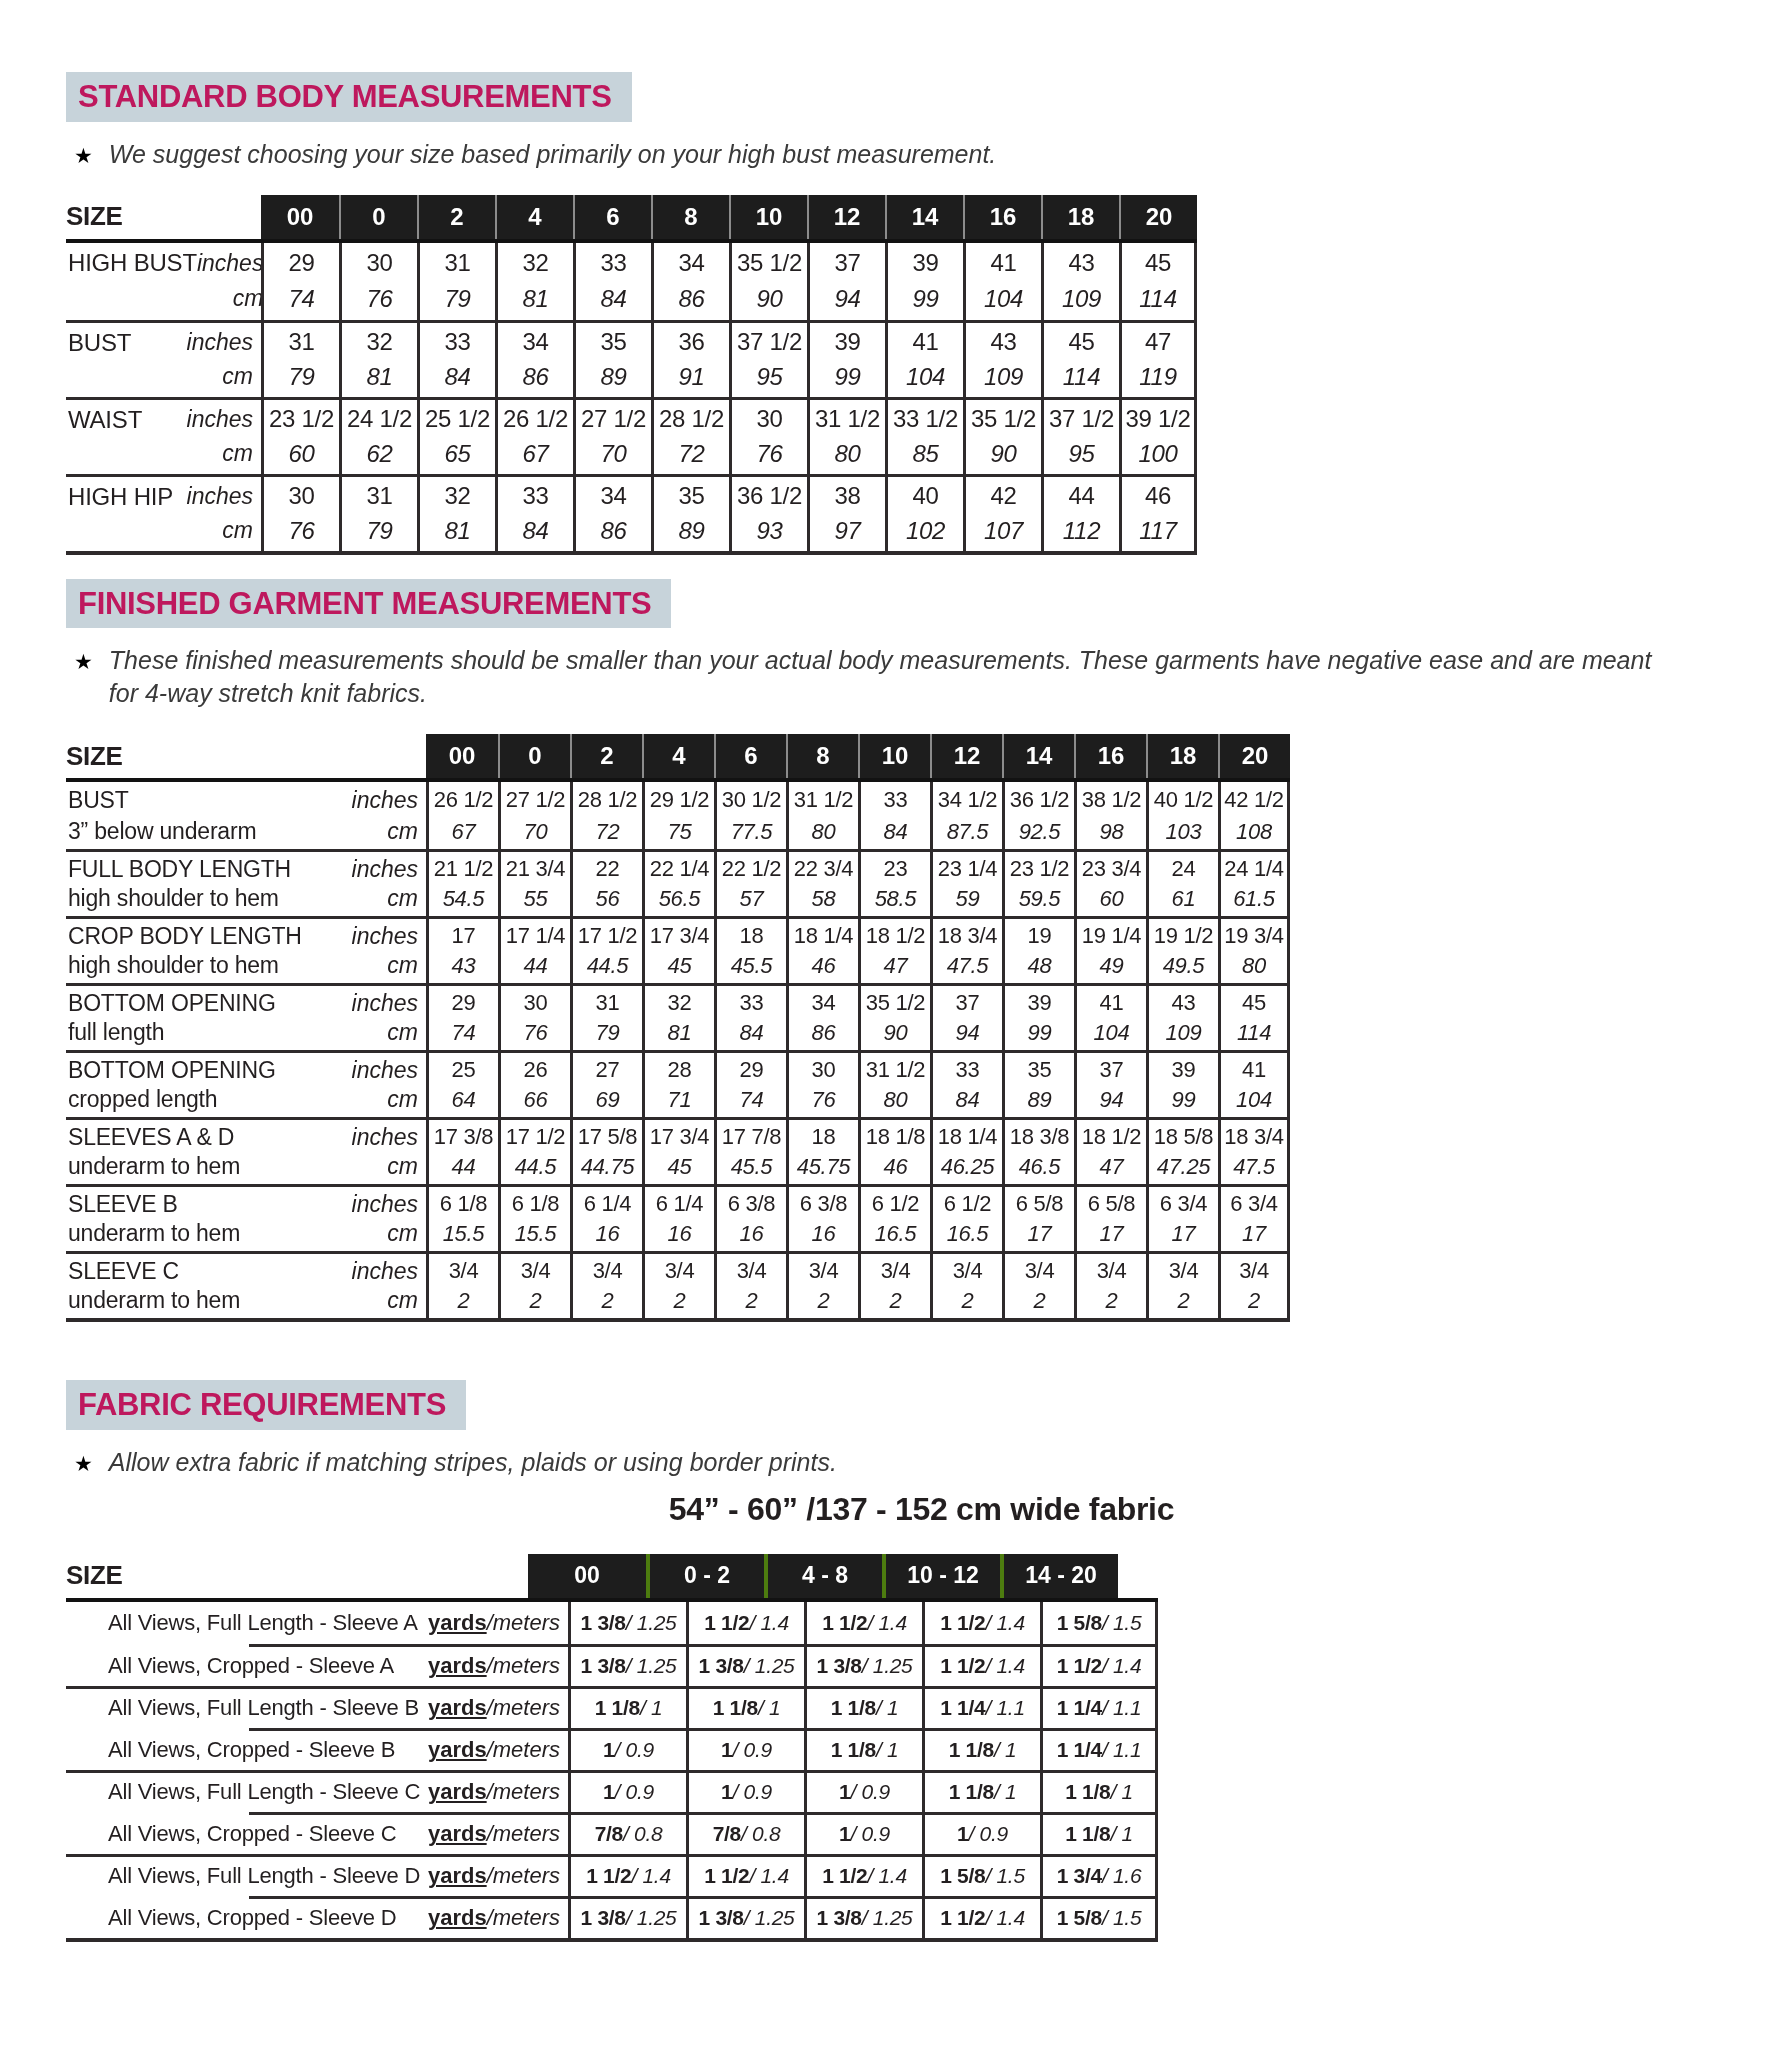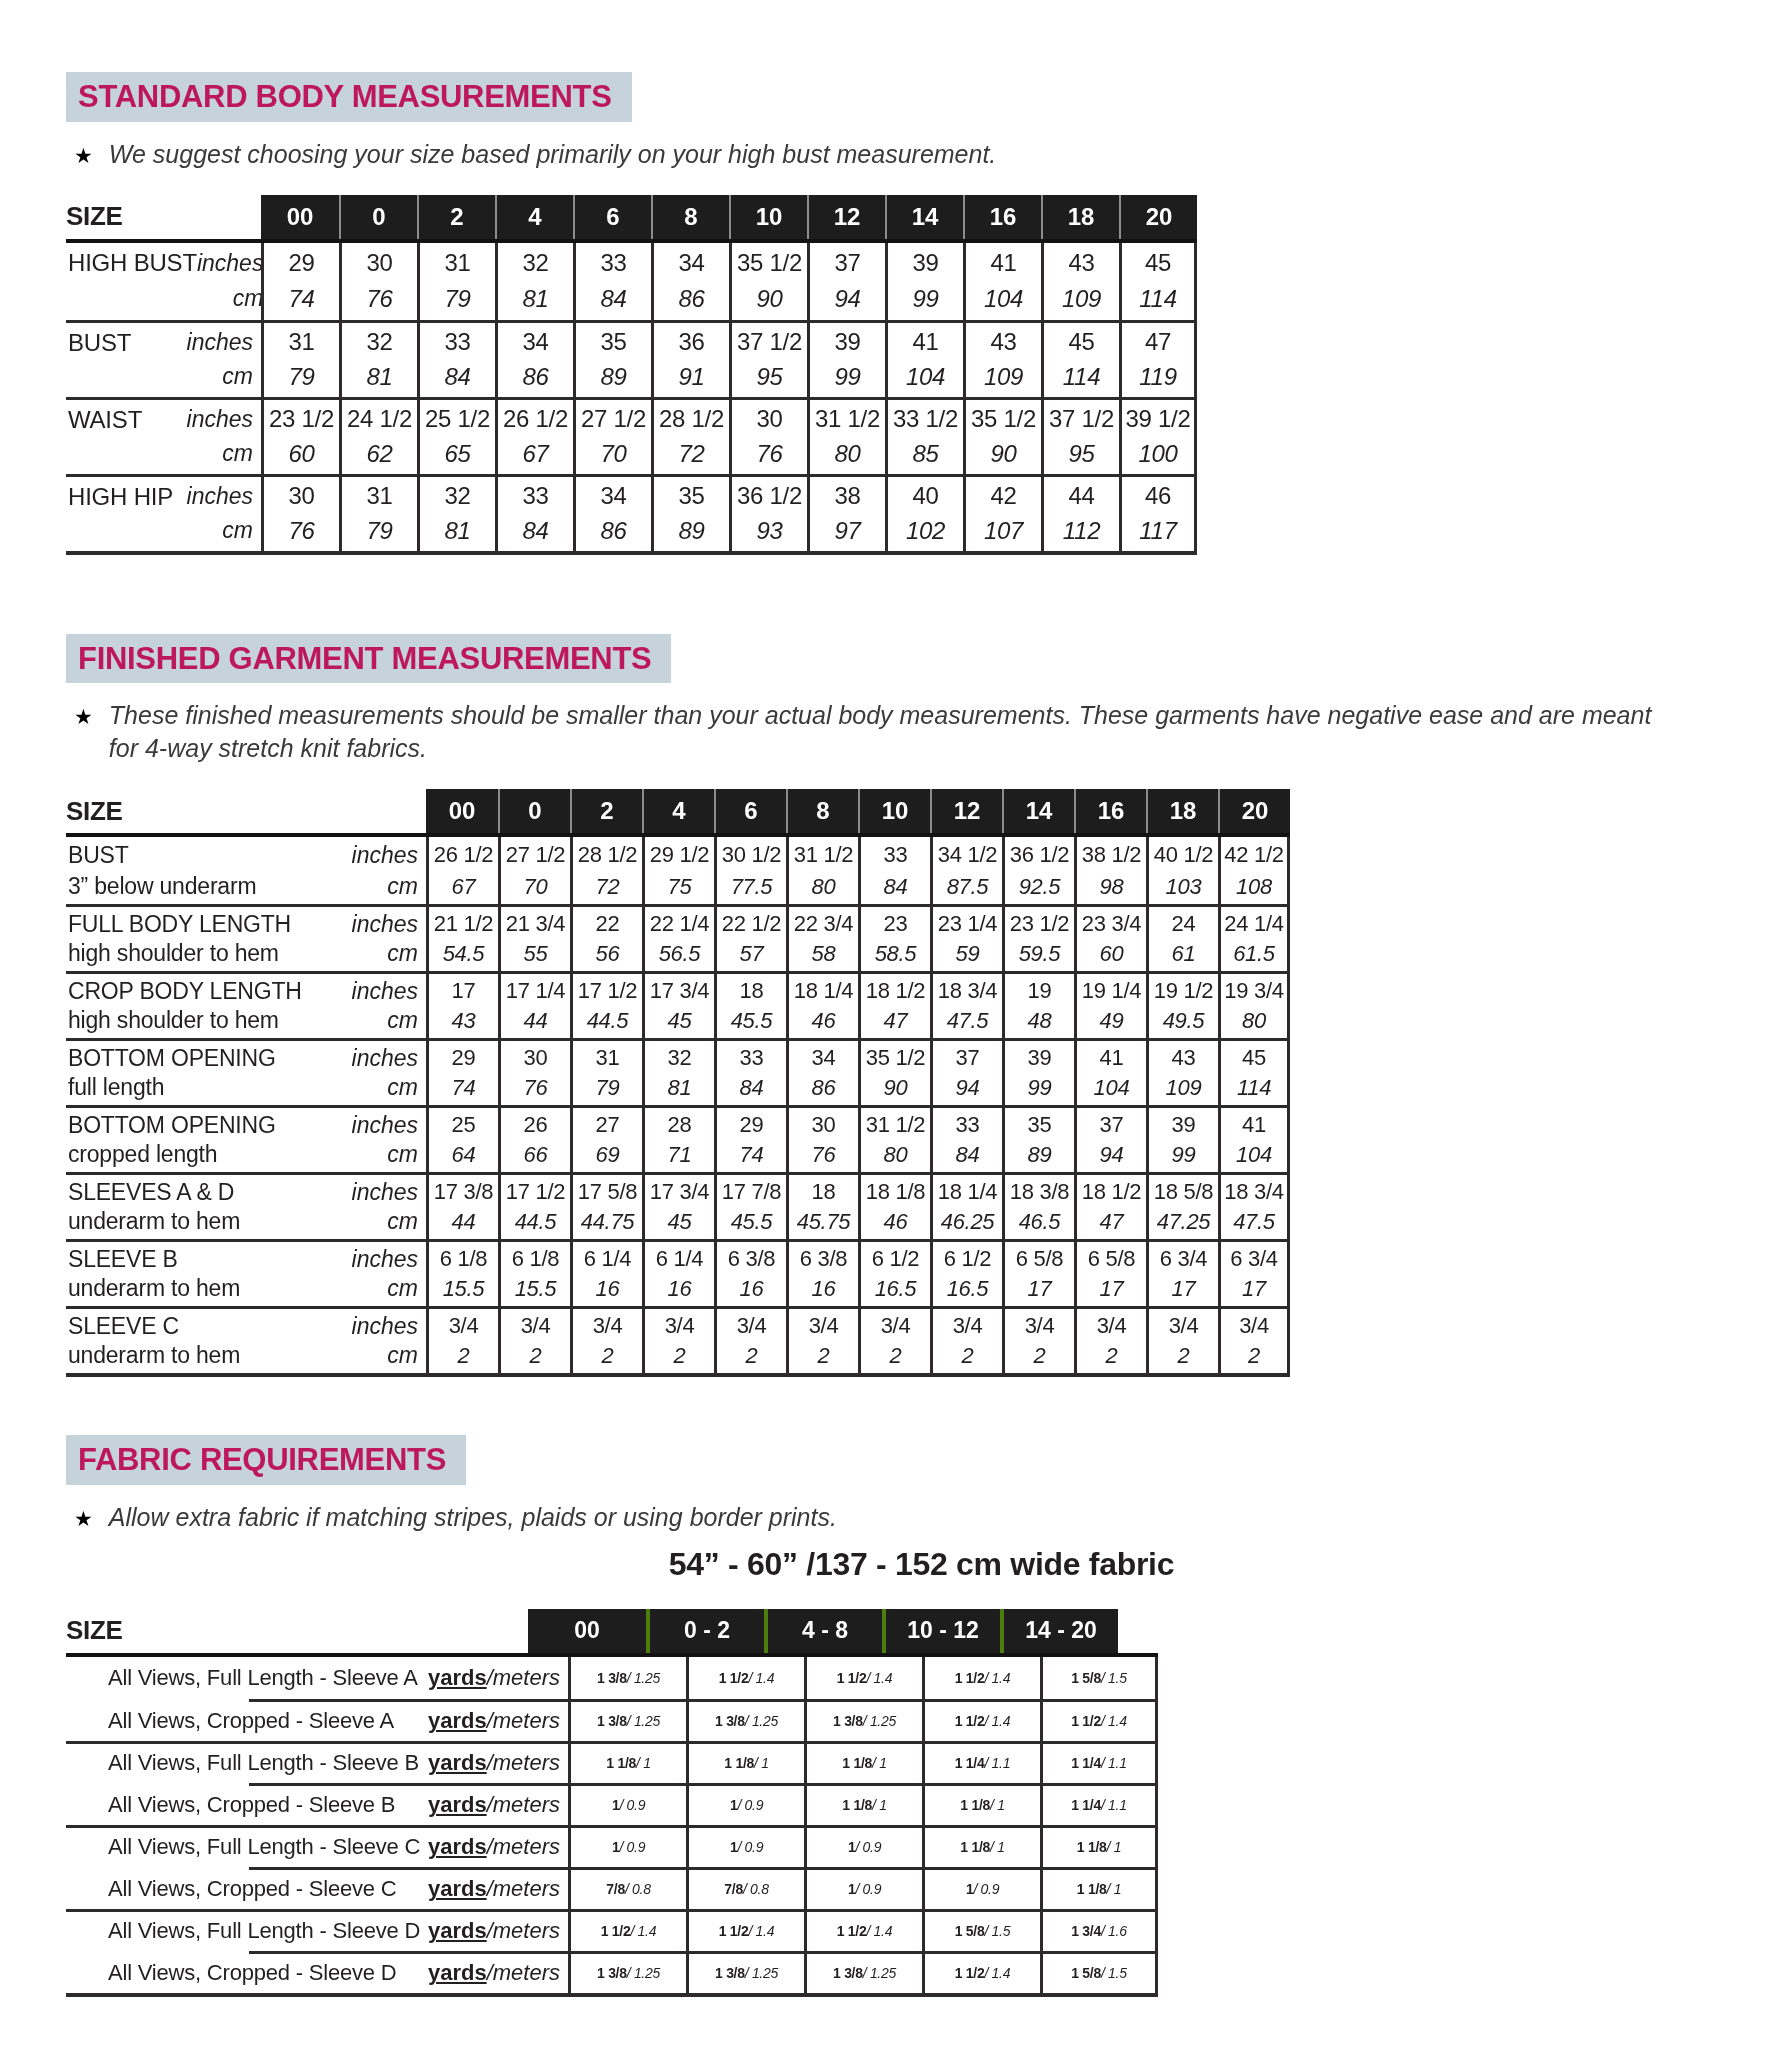--- a/index.html
+++ b/index.html
@@ -68,26 +68,26 @@
     border-left:4px solid #4d7c0f;
   }
   .fhc:nth-child(2){ border-left:none; }
   .frow.body { height:42px; position:relative; }
   .frow.body + .frow.body { border-top:3px solid var(--c-border,#2e2a2b); }
   .frow.body.indent::before { content:""; position:absolute; top:-3px; left:0; width:183px; height:3px; background:#ffffff; }
   .flabel { width:337px; font-size:22px; display:flex; align-items:center; padding-left:2px; white-space:nowrap; letter-spacing:-0.2px;margin-left:40px; }
   .funits { width:125px; font-size:22px; display:flex; align-items:center; justify-content:flex-end; padding-right:8px; white-space:nowrap; }
   .funits .fy { font-weight:bold;text-decoration:underline; }
   .funits .fmi { font-style:italic; }
-  .fcell { width:118px; border-left:3px solid var(--c-border,#2e2a2b); display:flex; align-items:center; justify-content:center; font-size:14px; white-space:nowrap; letter-spacing:-0.3px; }
+  .fcell { width:118px; border-left:3px solid var(--c-border,#2e2a2b); display:flex; align-items:center; justify-content:center; font-size:21px; white-space:nowrap; letter-spacing:-0.3px; }
   .fcell:last-child { border-right:3px solid var(--c-border,#2e2a2b); }
   .fcell .fy { font-weight:bold; }
   .fcell .fm { font-style:italic; }
 
-  .sec2 { margin-top:79px; }
+  .sec2 { margin-top:24px; }
   .sec3 { margin-top:58px; }
 </style>
 </head>
 <body>
 
 <div>
 
   <section>
     <h2 class="sec-title">STANDARD BODY MEASUREMENTS</h2>
     <div class="note">

